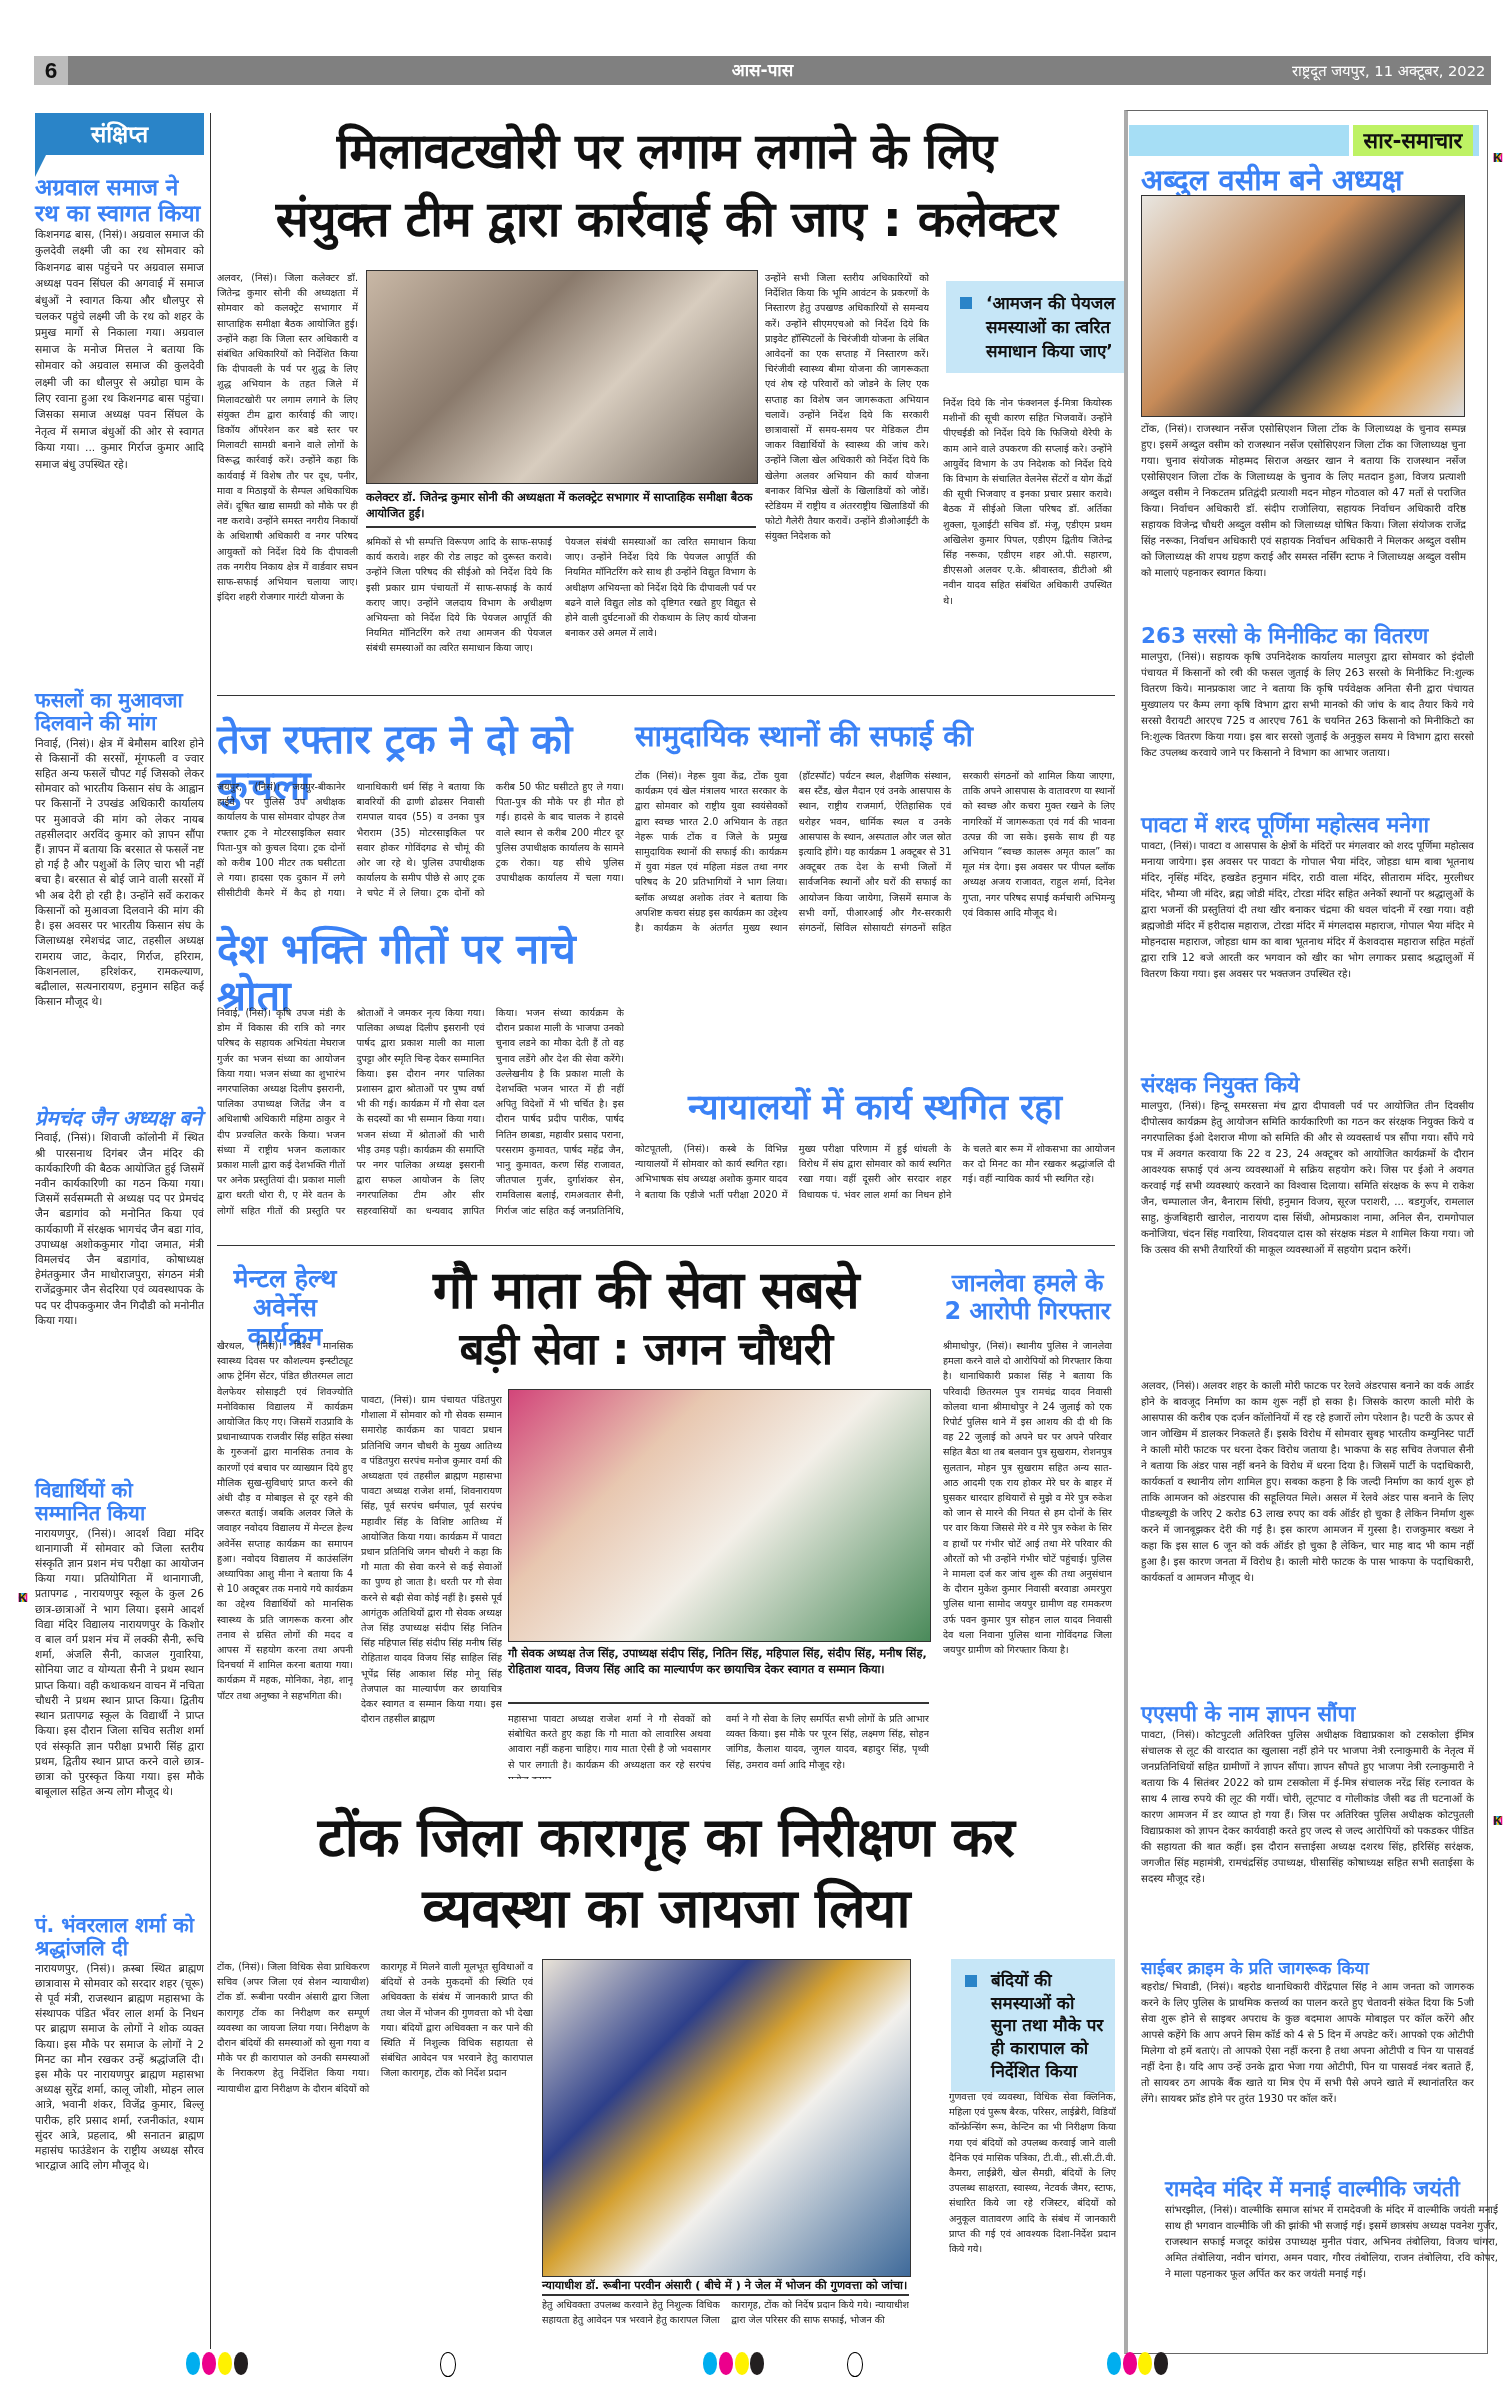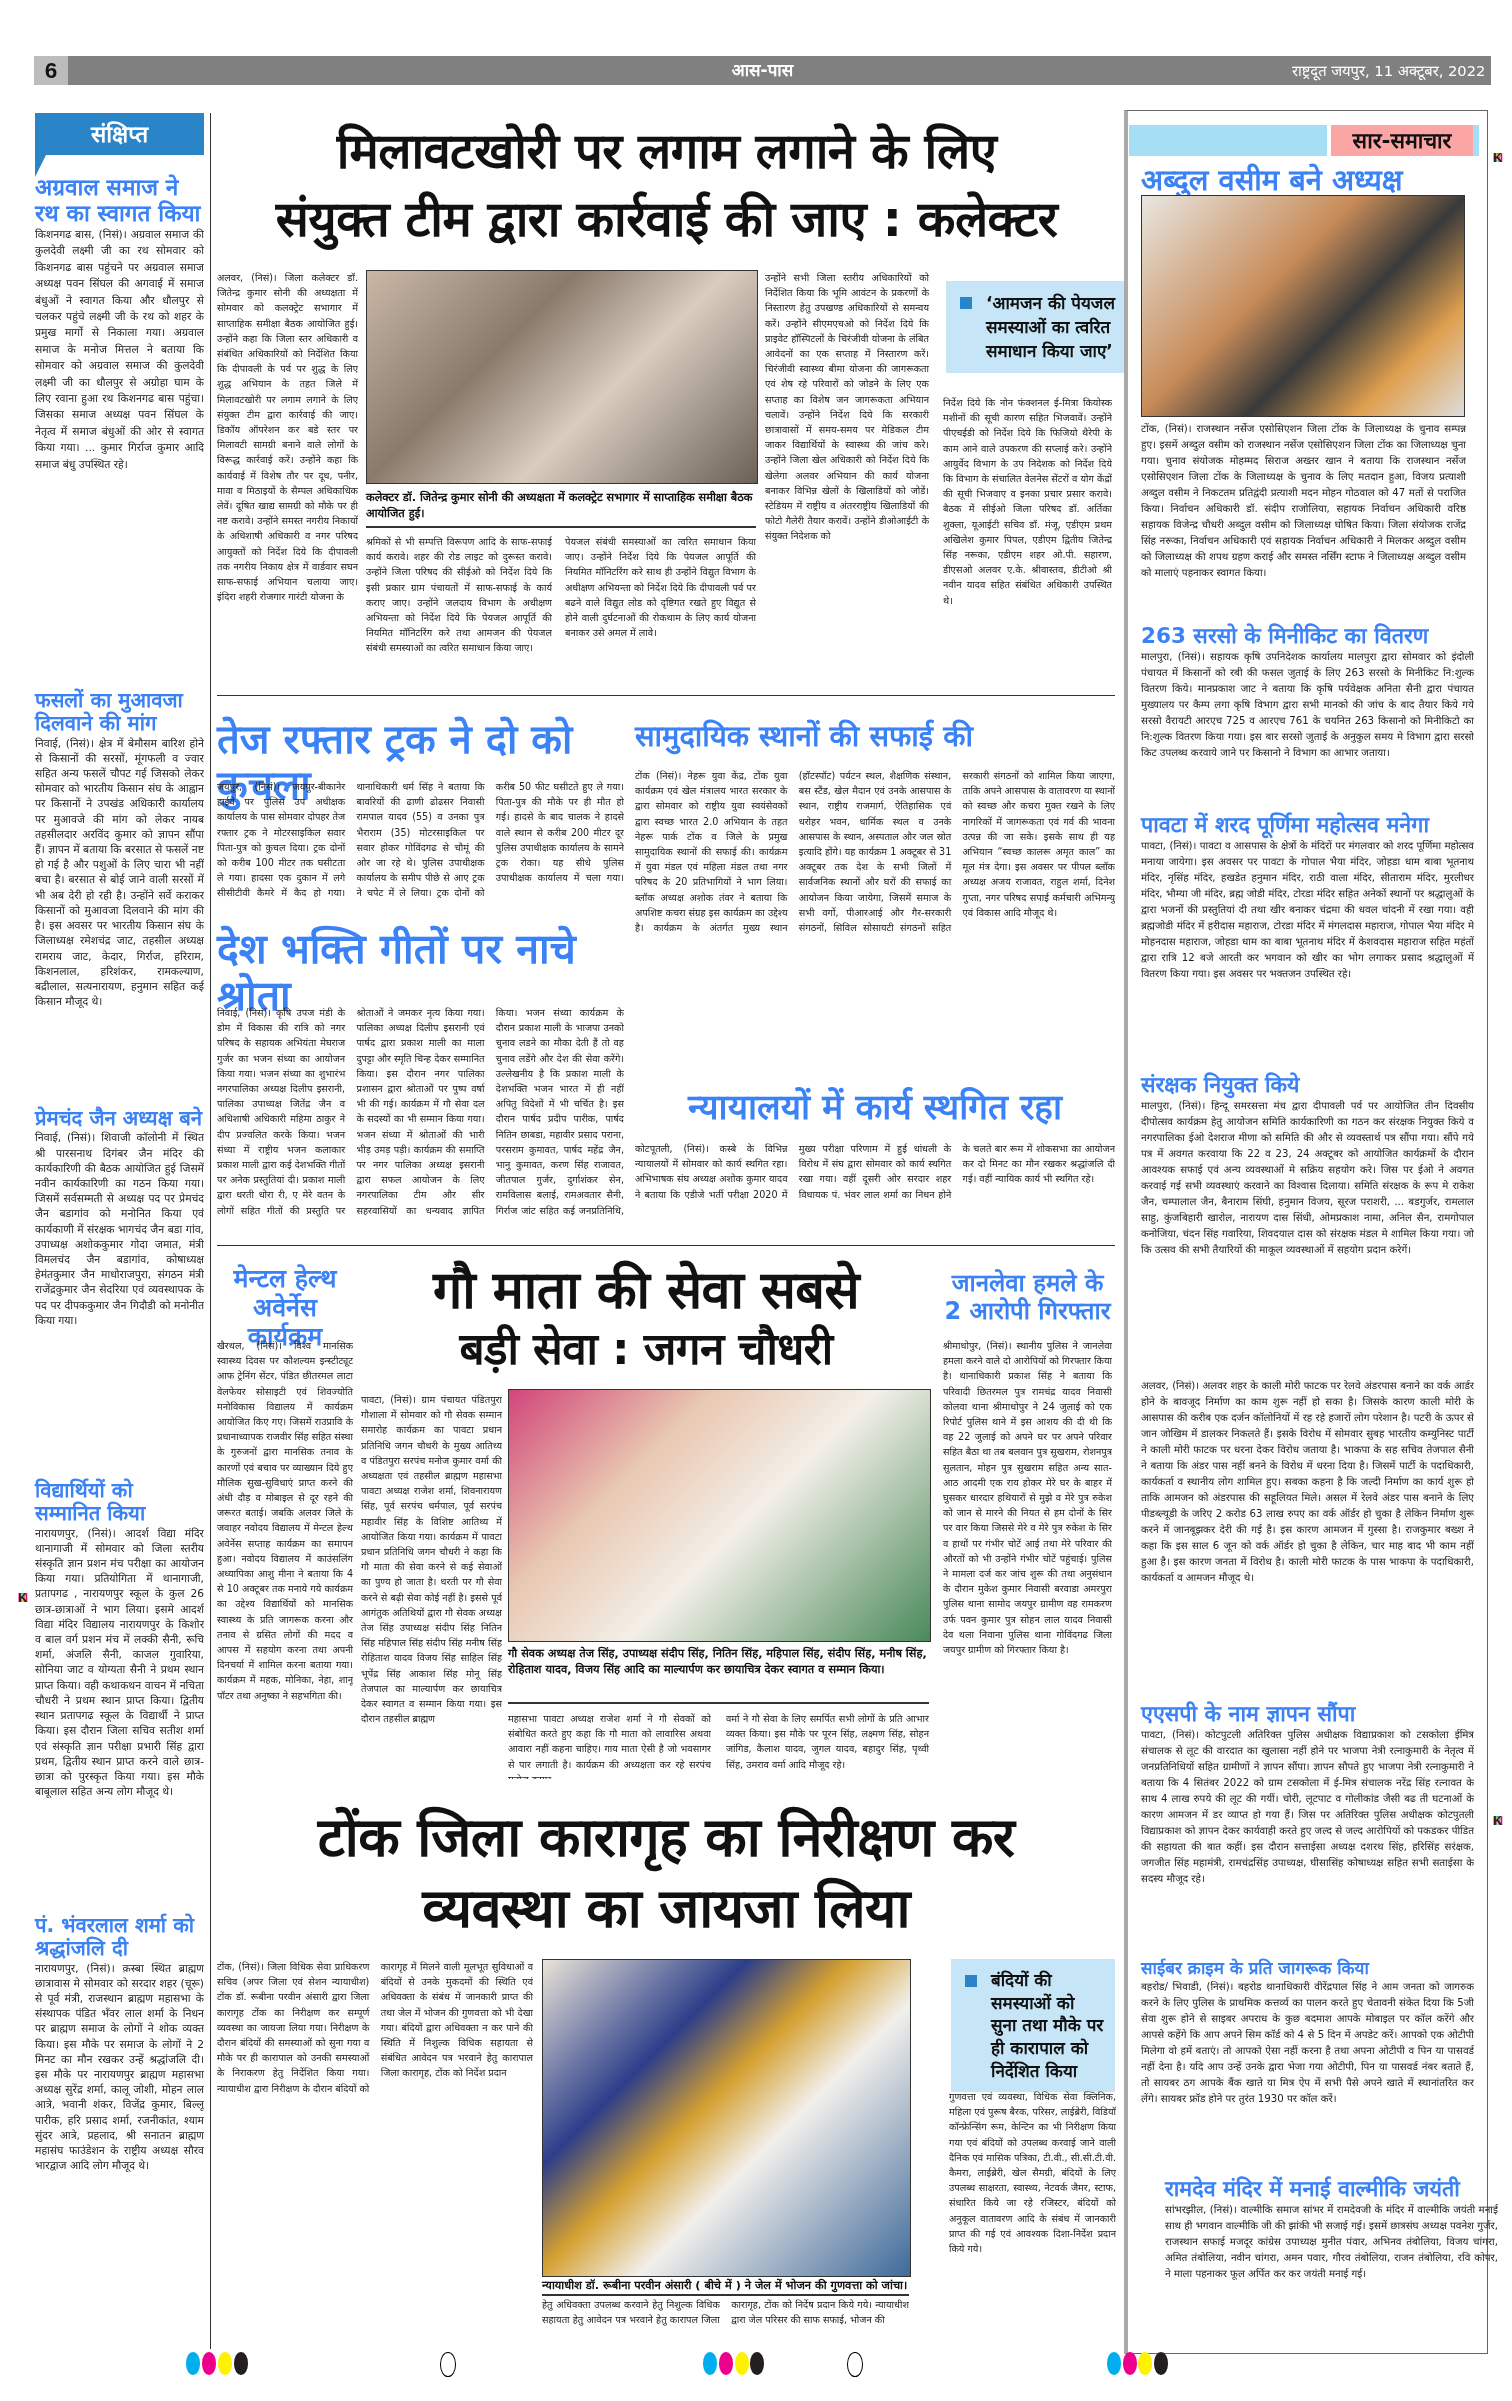--- a/index.html
+++ b/index.html
@@ -12,21 +12,21 @@
   .col{position:absolute;font-size:9.6px;line-height:15.2px;text-align:justify;overflow:hidden;color:#222;}
   .h1{font-weight:bold;text-align:center;color:#111;letter-spacing:-0.6px;}
   .hb{font-weight:bold;color:#3b82f6;line-height:1.15;}
   .photo{position:absolute;background:linear-gradient(135deg,#c9b8a6 0%,#8a7a6c 35%,#d8cdbf 60%,#6c6157 100%);border:1.1px solid #333;}
   .caption{position:absolute;font-weight:bold;font-size:11.3px;line-height:16px;color:#111;}
   .vrule{position:absolute;width:1.1px;background:#333;}
   .hrule{position:absolute;height:1.7px;background:#333;}
   .sankshipt{left:35px;top:113px;width:169px;height:42px;background:#2a84c8;color:#fff;font:bold 22.6px "DejaVu Sans",sans-serif;text-align:center;line-height:42px;}
   .sarbox{left:1124px;top:110px;width:359px;height:2242px;border:1.1px solid #666;border-left:4.5px solid #aaa;}
   .sarhead{left:1129px;top:125px;width:350px;height:31px;background:#a6def5;}
-  .sarlbl{position:absolute;right:5.6px;top:0;background:#fca5a5;padding:0 22px;border-left:4.5px solid #fff;font:bold 21.5px "DejaVu Sans",sans-serif;line-height:31px;color:#111;}
+  .sarlbl{position:absolute;right:5.6px;top:0;background:#bef264;padding:0 11px;border-left:4.5px solid #fff;font:bold 21.5px "DejaVu Sans",sans-serif;line-height:31px;color:#111;}
   .pull{position:absolute;background:#c6e6f7;font-weight:bold;font-size:17px;line-height:24px;padding:10.2px 11.3px 10.2px 40px;color:#111;}
   .pull:before{content:"";position:absolute;left:13.6px;top:16px;width:12.4px;height:12.4px;background:#2a84c8;}
   .reg{position:absolute;width:13.6px;height:22.6px;border:1.1px solid #000;border-radius:50%;}
   .dot{position:absolute;width:13.6px;height:22.6px;border-radius:50%;}
   .cmyk{position:absolute;font:bold 12.4px "Liberation Sans",sans-serif;line-height:12.4px;text-align:center;width:13.6px;}
 </style>
 </head>
 <body>
 
 <div class="abs hdr">
@@ -41,21 +41,21 @@
 
 <div class="abs" style="left:35px;top:175px;width:169px;">
   <div class="hb" style="font-size:22.6px;">अग्रवाल समाज ने रथ का स्वागत किया</div>
   <div class="col" style="position:relative;height:435px;font-size:10.7px;line-height:16.4px;">किशनगढ बास, (निसं)। अग्रवाल समाज की कुलदेवी लक्ष्मी जी का रथ सोमवार को किशनगढ बास पहुंचने पर अग्रवाल समाज अध्यक्ष पवन सिंघल की अगवाई में समाज बंधुओं ने स्वागत किया और धौलपुर से चलकर पहुंचे लक्ष्मी जी के रथ को शहर के प्रमुख मार्गो से निकाला गया। अग्रवाल समाज के मनोज मित्तल ने बताया कि सोमवार को अग्रवाल समाज की कुलदेवी लक्ष्मी जी का धौलपुर से अग्रोहा घाम के लिए रवाना हुआ रथ किशनगढ बास पहुंचा। जिसका समाज अध्यक्ष पवन सिंघल के नेतृत्व में समाज बंधुओं की ओर से स्वागत किया गया। ... कुमार गिर्राज कुमार आदि समाज बंधु उपस्थित रहे।</div>
 </div>
 <div class="abs" style="left:35px;top:689px;width:169px;">
   <div class="hb" style="font-size:20.3px;">फसलों का मुआवजा दिलवाने की मांग</div>
   <div class="col" style="position:relative;height:361px;font-size:10.7px;line-height:15.2px;">निवाई, (निसं)। क्षेत्र में बेमौसम बारिश होने से किसानों की सरसों, मूंगफली व ज्वार सहित अन्य फसलें चौपट गई जिसको लेकर सोमवार को भारतीय किसान संघ के आह्वान पर किसानों ने उपखंड अधिकारी कार्यालय पर मुआवजे की मांग को लेकर नायब तहसीलदार अरविंद कुमार को ज्ञापन सौंपा हैं। ज्ञापन में बताया कि बरसात से फसलें नष्ट हो गई है और पशुओं के लिए चारा भी नहीं बचा है। बरसात से बोई जाने वाली सरसों में भी अब देरी हो रही है। उन्होंने सर्वे कराकर किसानों को मुआवजा दिलवाने की मांग की है। इस अवसर पर भारतीय किसान संघ के जिलाध्यक्ष रमेशचंद्र जाट, तहसील अध्यक्ष रामराय जाट, केदार, गिर्राज, हरिराम, किशनलाल, हरिशंकर, रामकल्याण, बद्रीलाल, सत्यनारायण, हनुमान सहित कई किसान मौजूद थे।</div>
 </div>
 <div class="abs" style="left:35px;top:1107px;width:169px;">
-  <div class="hb" style="font-size:20.3px;">प्रेमचंद जैन अध्यक्ष बने</div>
+  <div class="hb" style="font-size:20.3px;font-style:italic;">प्रेमचंद जैन अध्यक्ष बने</div>
   <div class="col" style="position:relative;height:305px;font-size:10.7px;line-height:15.2px;">निवाई, (निसं)। शिवाजी कॉलोनी में स्थित श्री पारसनाथ दिगंबर जैन मंदिर की कार्यकारिणी की बैठक आयोजित हुई जिसमें नवीन कार्यकारिणी का गठन किया गया। जिसमें सर्वसम्मती से अध्यक्ष पद पर प्रेमचंद जैन बडागांव को मनोनित किया एवं कार्यकाणी में संरक्षक भागचंद जैन बडा गांव, उपाध्यक्ष अशोककुमार गोदा जमात, मंत्री विमलचंद जैन बडागांव, कोषाध्यक्ष हेमंतकुमार जैन माधोराजपुरा, संगठन मंत्री राजेंद्रकुमार जैन सेदरिया एवं व्यवस्थापक के पद पर दीपककुमार जैन गिदौडी को मनोनीत किया गया।</div>
 </div>
 <div class="abs" style="left:35px;top:1479px;width:169px;">
   <div class="hb" style="font-size:20.3px;">विद्यार्थियों को सम्मानित किया</div>
   <div class="col" style="position:relative;height:361px;font-size:10.7px;line-height:15.2px;">नारायणपुर, (निसं)। आदर्श विद्या मंदिर थानागाजी में सोमवार को जिला स्तरीय संस्कृति ज्ञान प्रशन मंच परीक्षा का आयोजन किया गया। प्रतियोगिता में थानागाजी, प्रतापगढ , नारायणपुर स्कूल के कुल 26 छात्र-छात्राओं ने भाग लिया। इसमे आदर्श विद्या मंदिर विद्यालय नारायणपुर के किशोर व बाल वर्ग प्रशन मंच में लक्की सैनी, रूचि शर्मा, अंजलि सैनी, काजल गुवारिया, सोनिया जाट व योग्यता सैनी ने प्रथम स्थान प्राप्त किया। वही कथाकथन वाचन में नचिता चौधरी ने प्रथम स्थान प्राप्त किया। द्वितीय स्थान प्रतापगढ स्कूल के विद्यार्थी ने प्राप्त किया। इस दौरान जिला सचिव सतीश शर्मा एवं संस्कृति ज्ञान परीक्षा प्रभारी सिंह द्वारा प्रथम, द्वितीय स्थान प्राप्त करने वाले छात्र-छात्रा को पुरस्कृत किया गया। इस मौके बाबूलाल सहित अन्य लोग मौजूद थे।</div>
 </div>
 <div class="abs" style="left:35px;top:1914px;width:169px;">
   <div class="hb" style="font-size:20.3px;">पं. भंवरलाल शर्मा को श्रद्धांजलि दी</div>
   <div class="col" style="position:relative;height:361px;font-size:10.7px;line-height:15.2px;">नारायणपुर, (निसं)। क़स्बा स्थित ब्राह्मण छात्रावास मे सोमवार को सरदार शहर (चूरू) से पूर्व मंत्री, राजस्थान ब्राह्मण महासभा के संस्थापक पंडित भँवर लाल शर्मा के निधन पर ब्राह्मण समाज के लोगों ने शोक व्यक्त किया। इस मौके पर समाज के लोगों ने 2 मिनट का मौन रखकर उन्हें श्रद्धांजलि दी। इस मौके पर नारायणपुर ब्राह्मण महासभा अध्यक्ष सुरेंद्र शर्मा, कालू जोशी, मोहन लाल आत्रे, भवानी शंकर, विजेंद्र कुमार, बिल्लू पारीक, हरि प्रसाद शर्मा, रजनीकांत, श्याम सुंदर आत्रे, प्रहलाद, श्री सनातन ब्राह्मण महासंघ फाउंडेशन के राष्ट्रीय अध्यक्ष सौरव भारद्वाज आदि लोग मौजूद थे।</div>
 </div>

